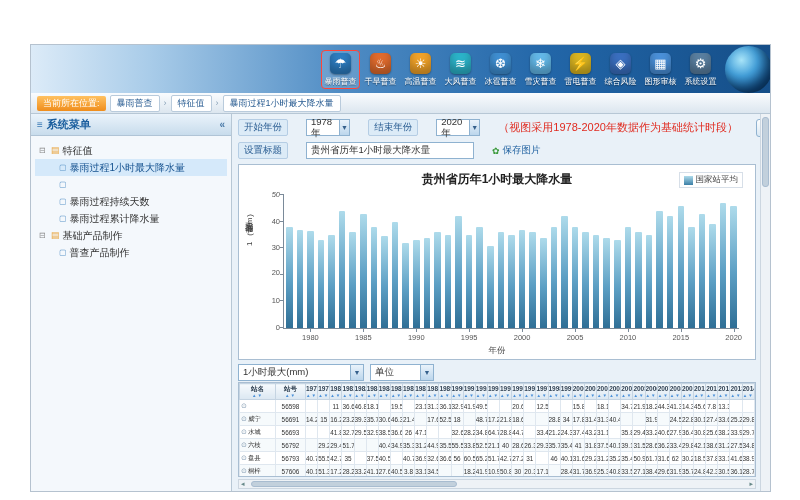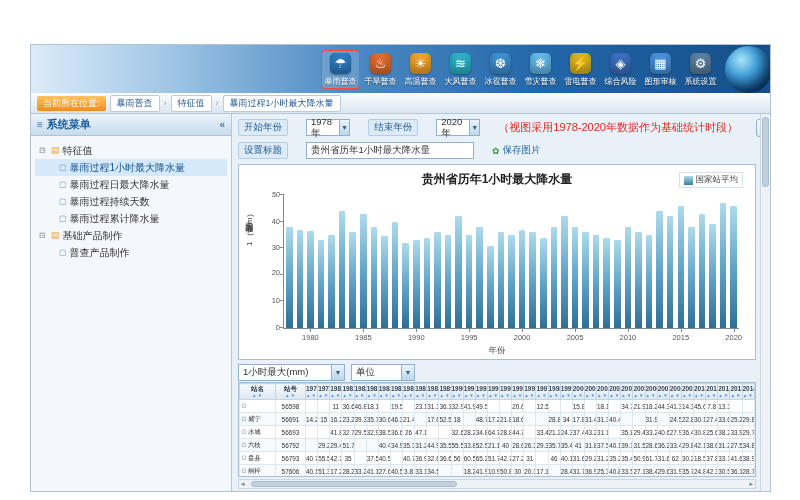--- a/index.html
+++ b/index.html
@@ -42,21 +42,21 @@
   .tleaf .licon{color:#5b94c8;font-size:8px}
   .tleaf.selected{background:#d5e9fa;color:#14518f}
 
   
   .main{flex:1;display:flex;flex-direction:column;min-width:0;position:relative;background:#e9f1f8;padding:2px 14px 2px 6px}
   .tb{flex:0 0 23px;display:flex;align-items:center;gap:18px;font-size:10px;color:#333}
   .tb-label{background:#dcebf7;border:1px solid #b5cde4;padding:1px 5px;border-radius:2px;color:#2a5d92;font-size:9.5px;white-space:nowrap}
   .select{background:#fff;border:1px solid #8fb2d0;height:17px;display:flex;align-items:center;justify-content:space-between;font-size:9.5px;padding:0 0 0 4px;color:#333;cursor:pointer}
   .select .arr{width:13px;height:15px;margin-left:4px;display:flex;align-items:center;justify-content:center;font-size:7px;color:#35608c;
                background:linear-gradient(180deg,#eaf3fb,#bcd6ec);border-left:1px solid #8fb2d0}
-  .w72{width:72px}.w118{width:107px}.w64{width:64px}
+  .w72{width:72px}.w118{width:126px}.w64{width:64px}
   .note{color:#e02b20;font-size:11px;white-space:nowrap}
   .btn{display:flex;align-items:center;gap:3px;border:1px solid #8fb2d0;background:linear-gradient(180deg,#fdfefe,#d9e8f4);
        padding:0 7px;height:18px;border-radius:3px;color:#1b5e9e;font-size:9.5px;cursor:pointer;white-space:nowrap}
   .bicon{font-size:9px}.gear{color:#4a7fb5}.dl{color:#2e8b3a;font-weight:bold}.save{color:#3a9a3a}
   .linkbtn{display:flex;align-items:center;gap:3px;color:#1b5e9e;font-size:9.5px;cursor:pointer}
   .txt{width:168px;height:17px;border:1px solid #8fb2d0;font-size:9.5px;padding:0 4px;color:#333;font-family:"Liberation Sans",sans-serif}
 
   
   .chart-panel{flex:0 0 196px;background:#fff;border:1px solid #a9bed2;position:relative;margin:2px 0}
   .chart-title{text-align:center;font-size:12px;font-weight:bold;color:#222;padding-top:6px}
@@ -165,21 +165,20 @@
             <span class="box">⊟</span>
             <span class="folder">▤</span>
             <span>特征值</span>
           </div>
           <div class="tleaf selected">
             <span class="licon">▢</span>
             <span>暴雨过程1小时最大降水量</span>
           </div>
           <div class="tleaf">
             <span class="licon">▢</span>
-            <span>暴雨过程日最大降水量</span>
           </div>
           <div class="tleaf">
             <span class="licon">▢</span>
             <span>暴雨过程持续天数</span>
           </div>
           <div class="tleaf">
             <span class="licon">▢</span>
             <span>暴雨过程累计降水量</span>
           </div>
           <div class="tnode-row">

